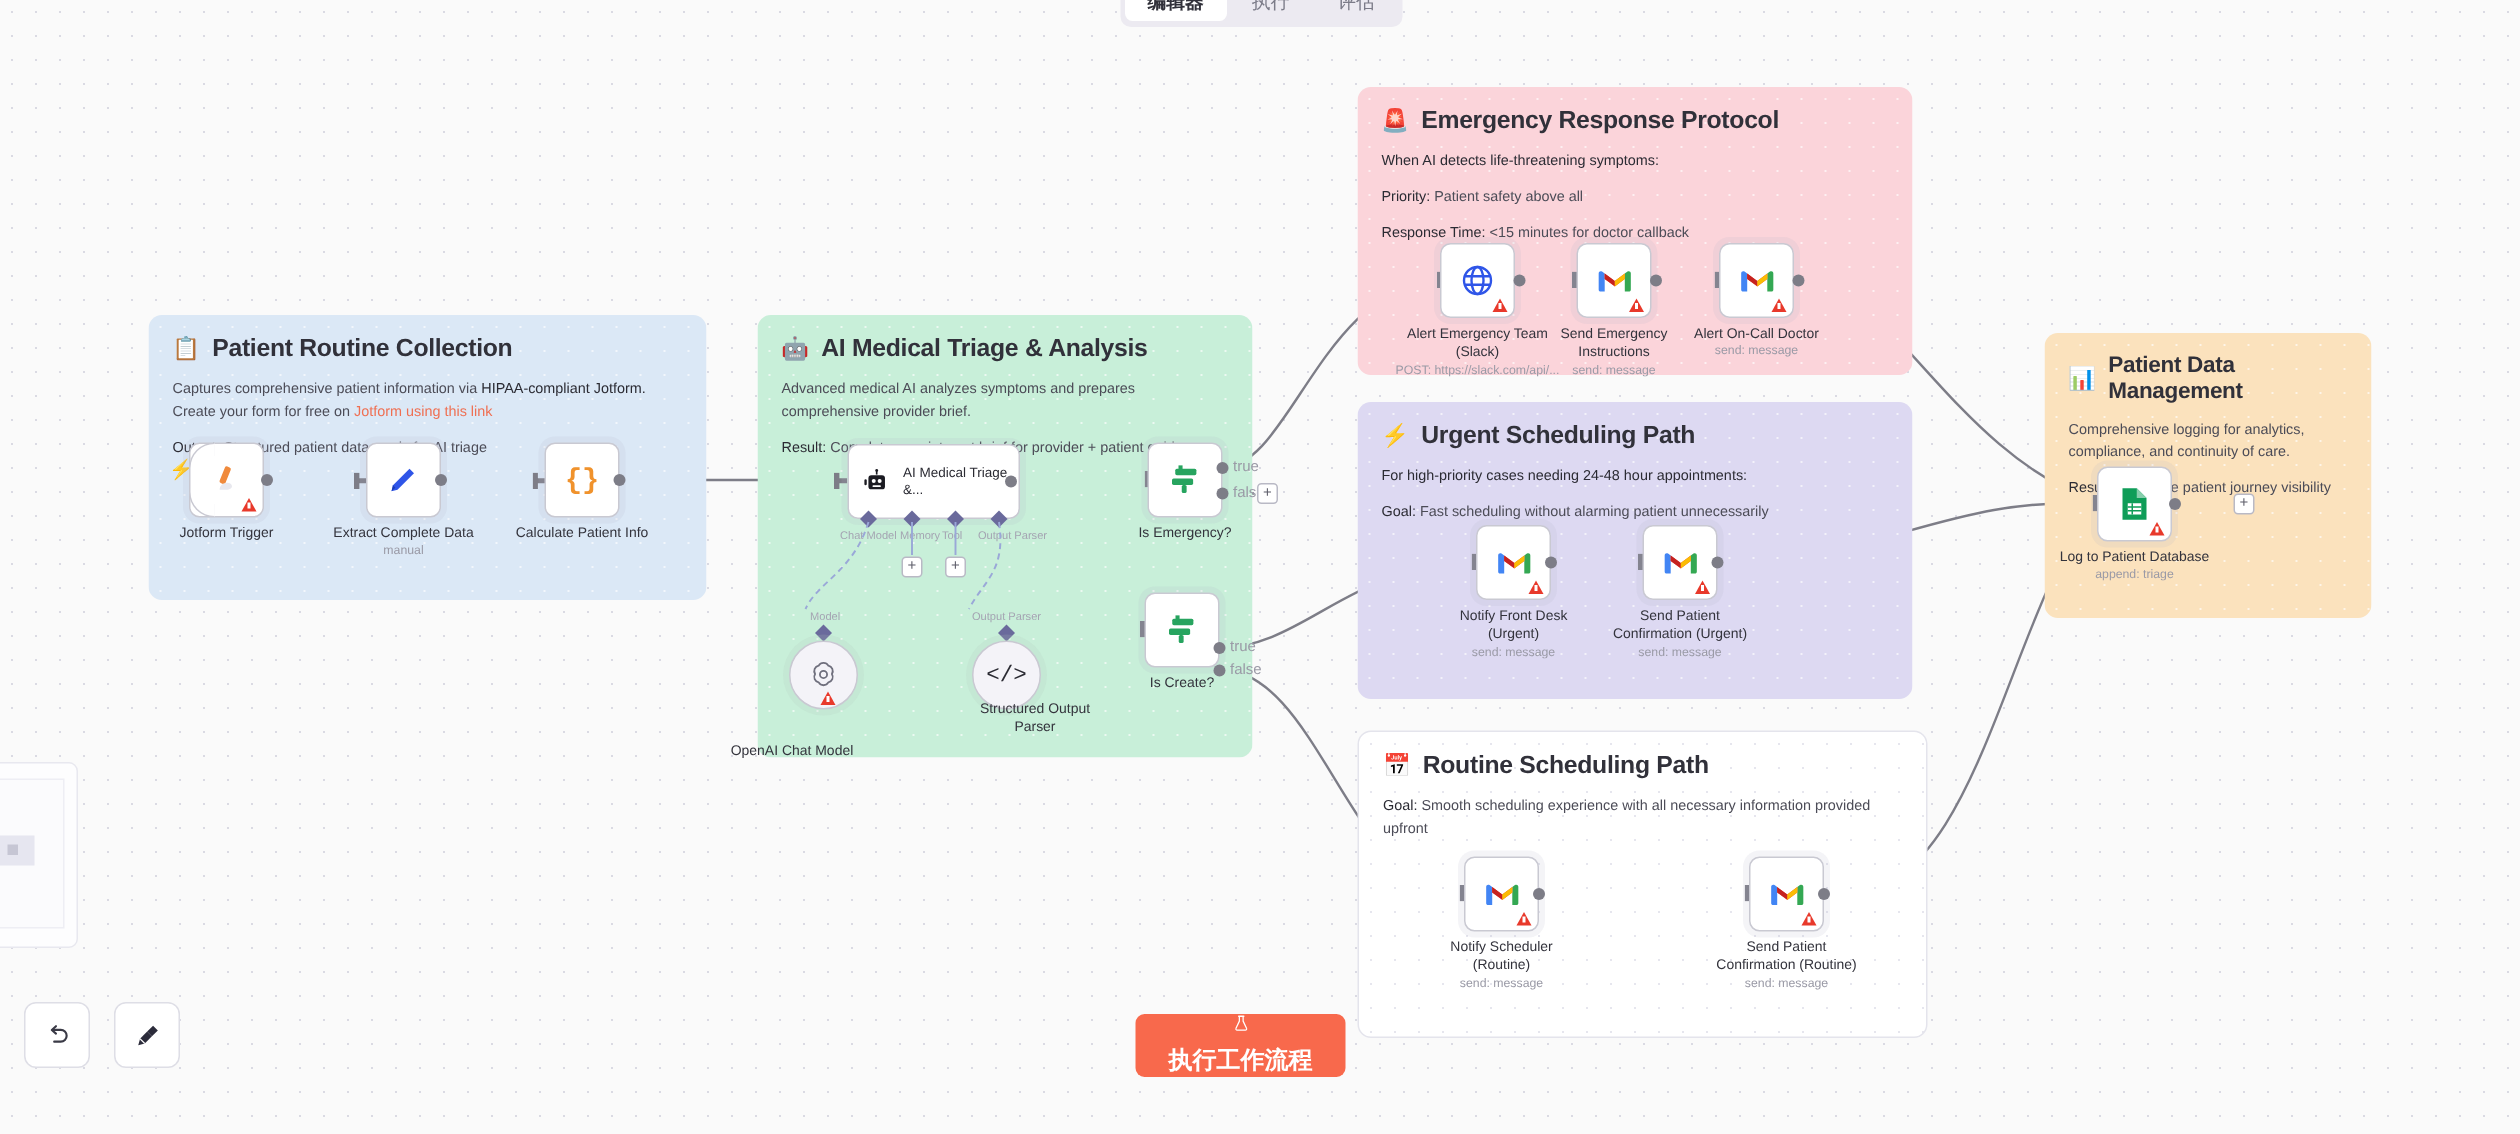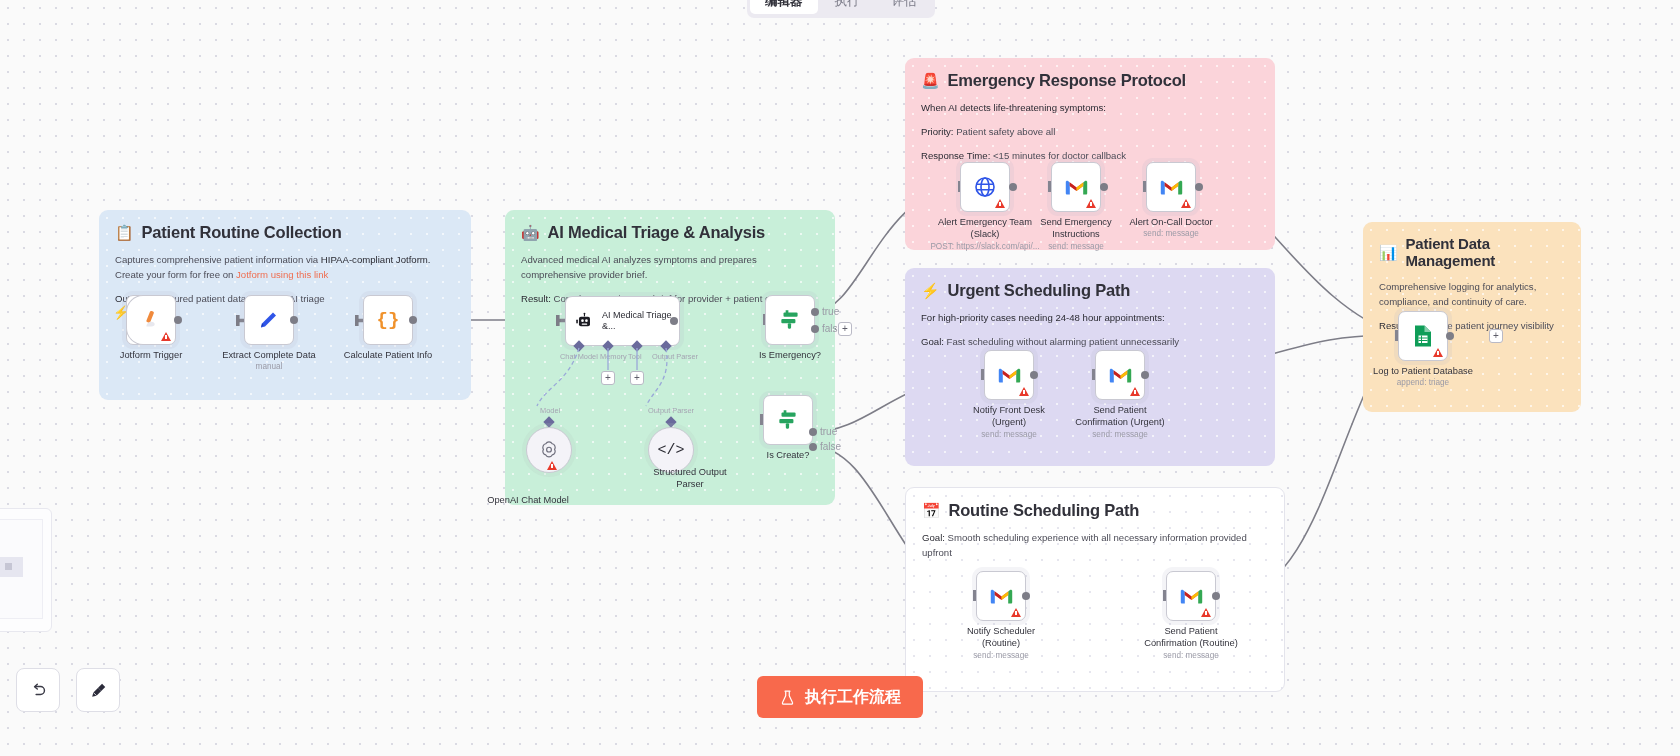--- a/index.html
+++ b/index.html
@@ -280,20 +280,21 @@
     background: #f8694c;
     border: none;
     border-radius: 6px;
     color: #fff;
     font-size: 16px;
     font-weight: 600;
     display: flex;
     align-items: center;
     gap: 9px;
     cursor: pointer;
+    flex-direction: column;
   }
 </style>
 </head>
 <body>
 
 <div id="canvas">
 
   <svg id="edges">
 
     <path d="M176,320 L238,320"></path>

